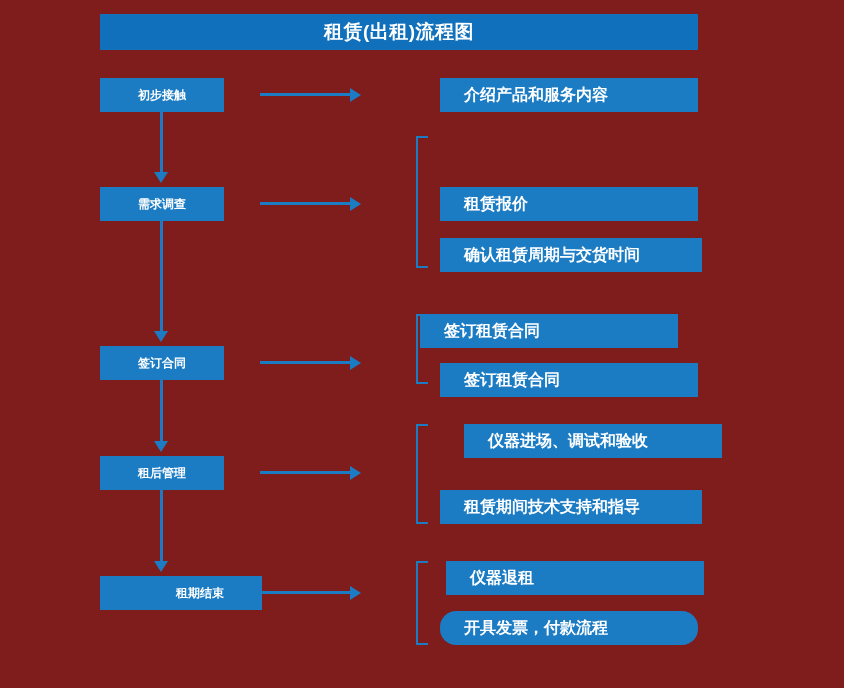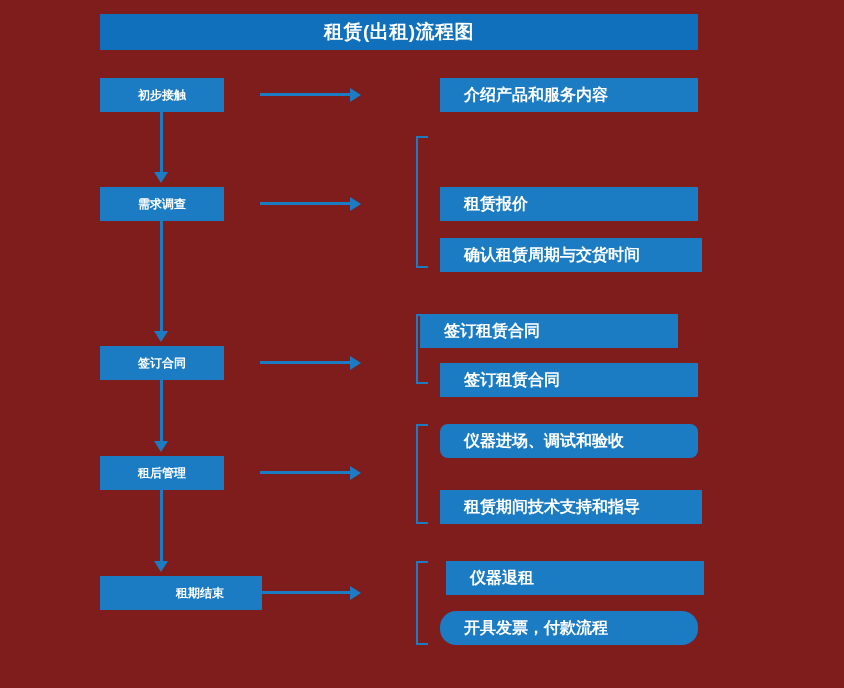--- a/index.html
+++ b/index.html
@@ -138,19 +138,19 @@
   <div class="bracket" style="left:416px; top:561px; height:84px;"></div>
 
   <div class="task-box" style="left:440px; top:78px;">介绍产品和服务内容</div>
 
   <div class="task-box" style="left:440px; top:238px; width:262px;">确认租赁周期与交货时间</div>
   <div class="task-box" style="left:440px; top:187px;">租赁报价</div>
 
   <div class="task-box" style="left:420px; top:314px;">签订租赁合同</div>
   <div class="task-box" style="left:440px; top:363px;">签订租赁合同</div>
 
-  <div class="task-box" style="left:440px; top:424px;border-radius:8px;">仪器进场、调试和验收</div>
+  <div class="task-box" style="left:464px; top:424px;">仪器进场、调试和验收</div>
   <div class="task-box" style="left:440px; top:490px; width:262px;font-family:Liberation Mono, monospace;">租赁期间技术支持和指导</div>
 
   <div class="task-box" style="left:440px; top:561px;margin-left:6px;">仪器退租</div>
   <div class="task-box" style="left:440px; top:611px;border-radius:16px;">开具发票，付款流程</div>
 
 </div>
 
 </body></html>

